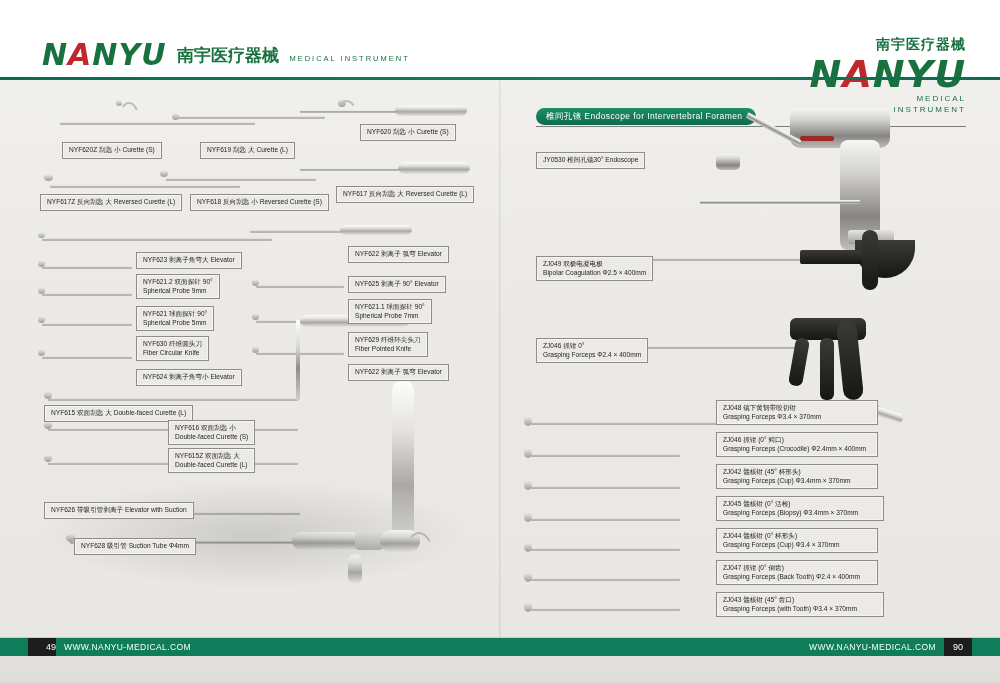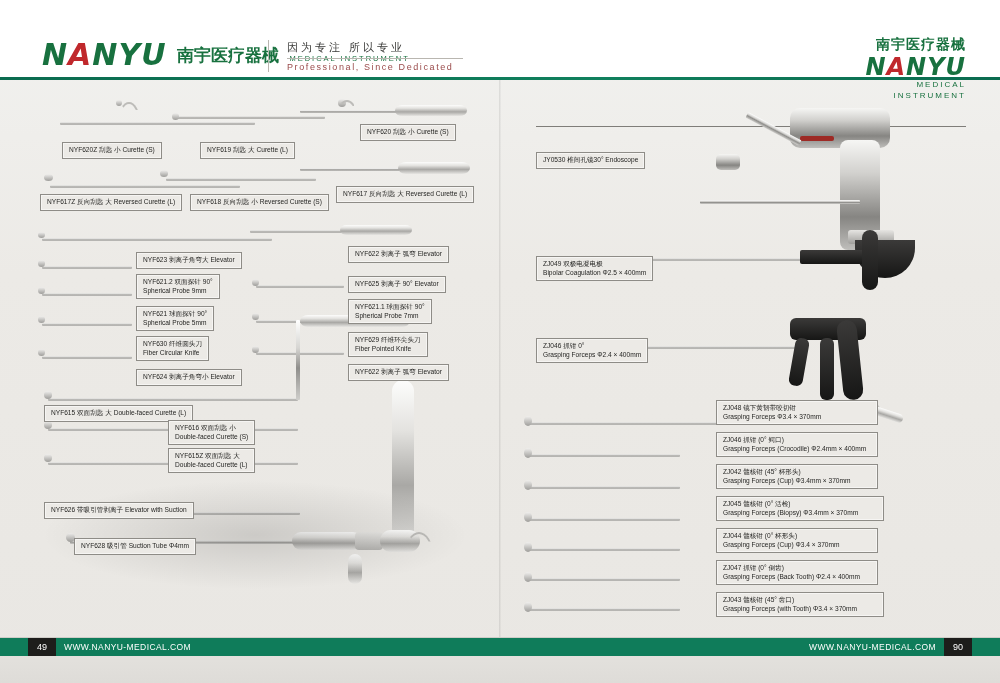--- a/index.html
+++ b/index.html
@@ -85,21 +85,21 @@
     letter-spacing: 1.6px;
     margin-top: 3px;
     white-space: nowrap;
   }
   .slogan-underline {
     margin-top: 3px;
     height: 1px;
     background: #b9b6b0;
     width: 176px;
   }
-  .logo-right .nanyu-word { font-size: 24px; }
+  .logo-right .nanyu-word { font-size: 38px; }
   .logo-right-cn {
     font-size: 14px;
     font-weight: bold;
     color: #18713f;
     letter-spacing: 1px;
     margin-bottom: 1px;
   }
   .logo-right-sub {
     font-size: 8px;
     color: #18713f;
@@ -244,25 +244,20 @@
 
 <div id="page">
 
   <div class="header">
     <div class="logo-left">
       <span class="nanyu-word">N<span class="a-red">A</span>NYU</span>
       <span class="logo-cn">南宇医疗器械</span>
       <span class="logo-sub">MEDICAL INSTRUMENT</span>
     </div>
 
-    <div class="slogan">
-      <div class="slogan-cn">因为专注  所以专业</div>
-      <div class="slogan-underline"></div>
-      <div class="slogan-en">Professional, Since Dedicated</div>
-    </div>
 
     <div class="logo-right">
       <div class="logo-right-cn">南宇医疗器械</div>
       <span class="nanyu-word">N<span class="a-red">A</span>NYU</span>
       <div class="logo-right-sub">MEDICAL</div>
       <div class="logo-right-sub">INSTRUMENT</div>
     </div>
     <div class="teal-rule"></div>
   </div>
 
@@ -411,20 +406,23 @@
       <div>Double-faced Curette (S)</div>
     </div>
     <div class="lbl two" style="left:168px; top:368px;">
       <div>NYF615Z 双面刮匙 大</div>
       <div>Double-faced Curette (L)</div>
     </div>
 
     <div class="lbl" style="left:44px; top:422px;"><span>NYF626 带吸引管剥离子 Elevator with Suction</span></div>
     <div class="lbl" style="left:74px; top:458px;"><span>NYF628 吸引管 Suction Tube  Φ4mm</span></div>
 
+    <div class="sec-title" style="left:536px; top:28px;">
+      <span>椎间孔镜  Endoscope for Intervertebral Foramen</span>
+    </div>
     <div class="sec-rule" style="left:536px; top:46px; width:430px;"></div>
 
     <div class="inst">
       <div class="scope-body" style="left:790px; top:28px; width:100px; height:40px; border-radius:10px;"></div>
       <div class="scope-body" style="left:840px; top:60px; width:40px; height:110px; border-radius:8px;"></div>
       <div class="redband" style="left:800px; top:56px; width:34px; height:5px;"></div>
       <div class="dark" style="left:848px; top:150px; width:46px; height:14px; background:linear-gradient(180deg,#e6e5e2,#9f9e9b);"></div>
       <div class="rod" style="left:740px; top:60px; width:60px; height:6px; transform:rotate(28deg); transform-origin:right center;"></div>
       <div class="scope-body" style="left:716px; top:74px; width:24px; height:16px; border-radius:5px;"></div>
       <div class="blackrubber" style="left:855px; top:160px; width:60px; height:38px; border-radius:0 0 30px 30px;"></div>
@@ -514,19 +512,19 @@
     </div>
     <div class="lbl two" style="left:716px; top:512px; width:168px;">
       <div>ZJ043 髓核钳 (45°  齿口)</div>
       <div>Grasping Forceps (with Tooth) Φ3.4 × 370mm</div>
     </div>
   </div>
 
   <div class="footer">
     <div class="foot-bar" style="left:0; width:500px;"></div>
     <div class="foot-bar" style="left:500px; width:500px;"></div>
-    <div class="pg-num" style="left:28px;">49</div>
+    <div class="pg-num" style="left:28px;text-align:right;">49</div>
     <div class="foot-url" style="left:64px;">WWW.NANYU-MEDICAL.COM</div>
     <div class="foot-url" style="right:64px;">WWW.NANYU-MEDICAL.COM</div>
     <div class="pg-num" style="right:28px;">90</div>
   </div>
 
 </div>
 
 </body></html>

